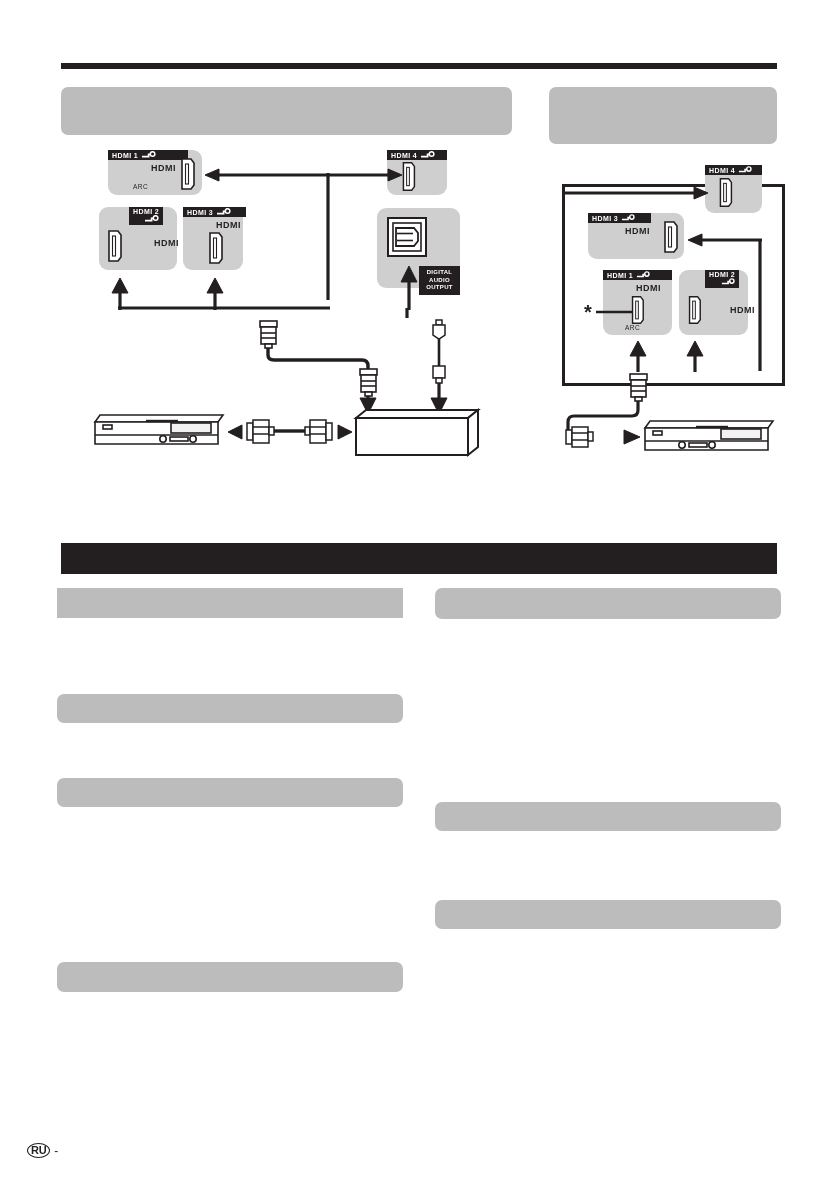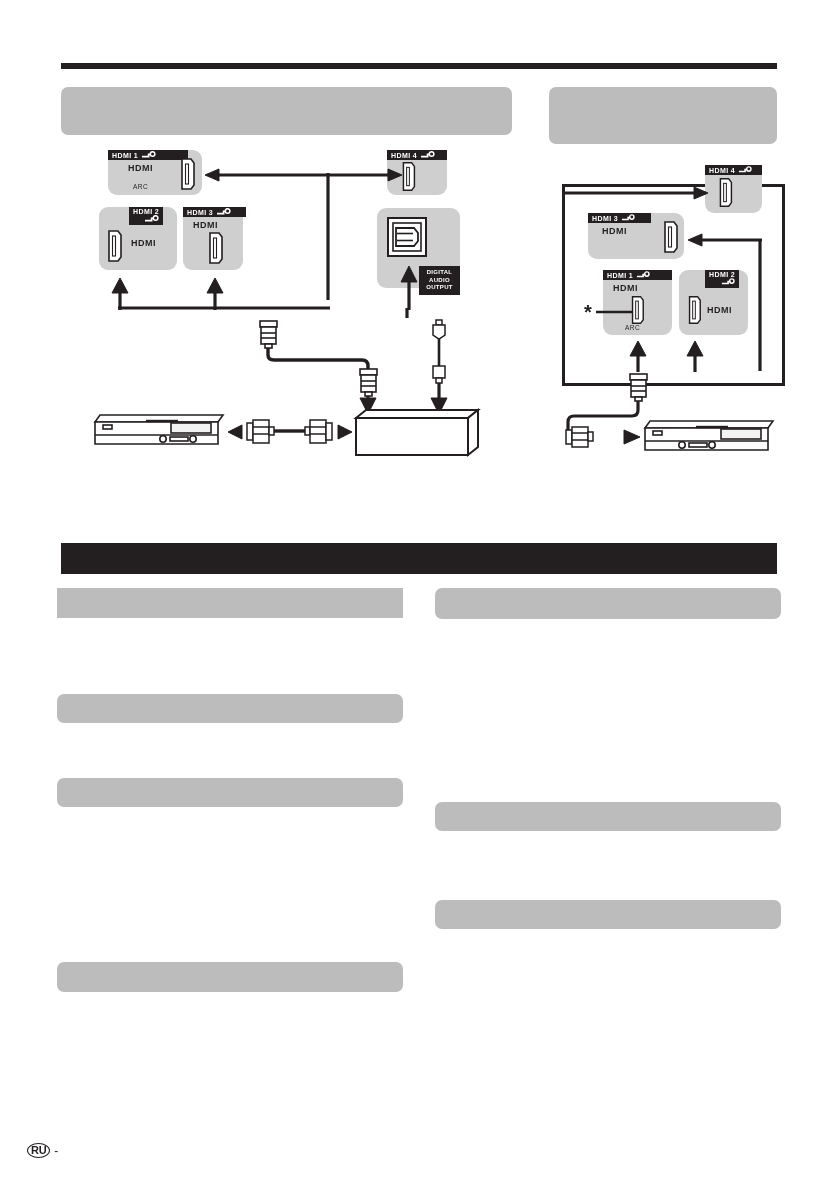--- a/index.html
+++ b/index.html
@@ -28,21 +28,21 @@
     display:flex;align-items:center;gap:3px;
     padding:1px 4px;white-space:nowrap;
     font-family:"Liberation Sans", sans-serif;
   }
   .badge.two-line{flex-direction:column;align-items:flex-end;gap:0px;padding:1px 4px 2px 4px;}
   .badge .plugico{display:inline-block;}
 
   
   .hdmi-word{
     position:absolute;color:#231f20;font-weight:700;font-size:9px;
-    letter-spacing:.5px;font-family:"Liberation Sans", sans-serif;
+    letter-spacing:.5px;font-family:"Liberation Sans", sans-serif;margin-left:23px;
   }
   .arc-word{
     position:absolute;color:#231f20;font-size:6.5px;letter-spacing:.5px;
     font-family:"Liberation Sans", sans-serif;
   }
 
   
   .socket{position:absolute;}
 
   

